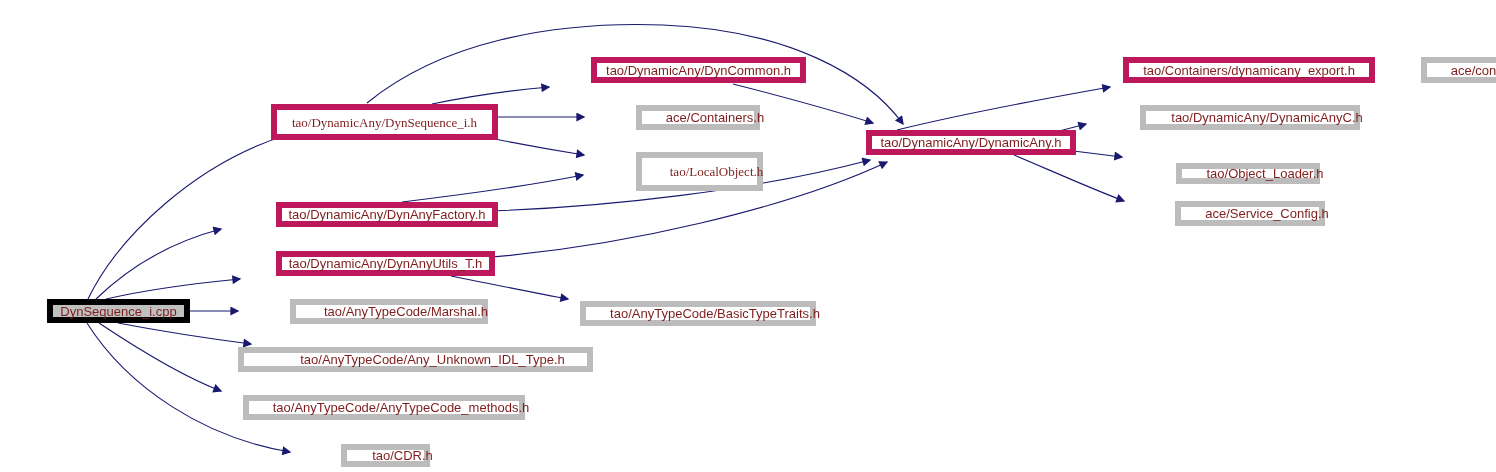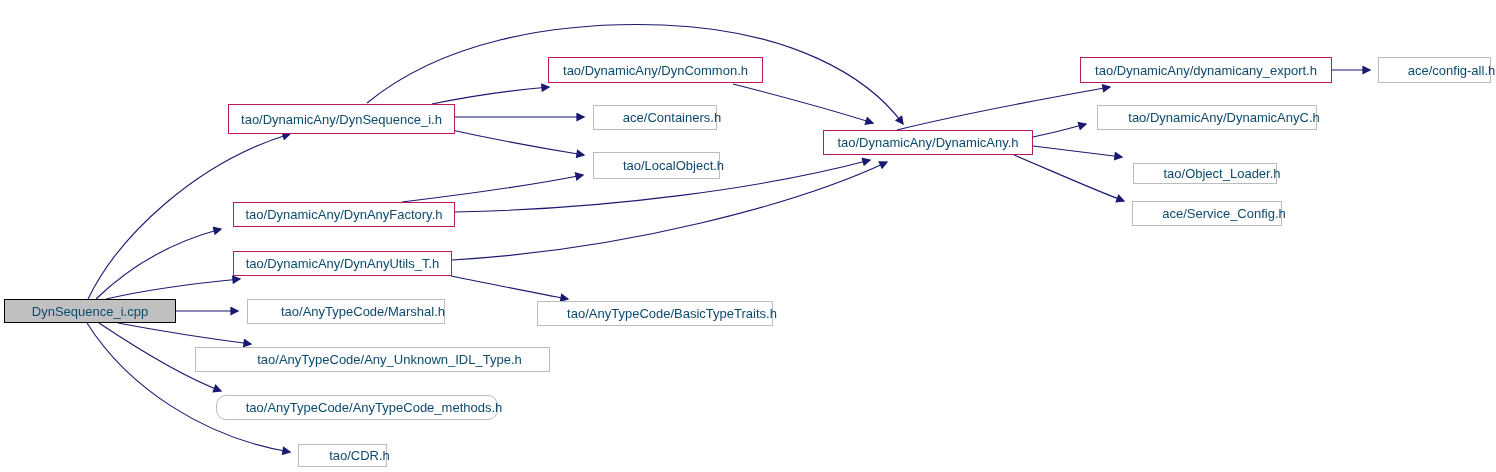--- a/index.html
+++ b/index.html
@@ -14,25 +14,26 @@
     position:absolute; left:0; top:0;
     width:1496px; height:472px;
     pointer-events:none;
   }
   svg.edges path.edge { fill:none; stroke-width:1.1px; }
   .node {
     position:absolute;
     box-sizing:border-box;
     display:flex; align-items:center; justify-content:center;
     background:#ffffff;
-    border:1px solid #be185d;
+    border:6px solid #be185d;
     font-size:13px; line-height:1;
-    color:#0c4a6e;
+    color:#7f1d1d;
     white-space:nowrap;
     padding:0 4px;
+    margin-left:43px;
   }
   .node.plain { border-color:#bcbcbc;padding-left:38px; }
   .node.root  { background:#c0c0c0; border-color:#000000; }
 </style>
 </head>
 <body>
 
 <div class="canvas">
   <svg class="edges" viewBox="0 0 1496 472">
     <defs>
@@ -58,32 +59,32 @@
         <path d="M451,276 C492,284 534,293 568,299" class="edge" stroke="#191970" marker-end="url(#arrow)"></path>
         <path d="M733,84 C792,99 838,112 873,123" class="edge" stroke="#191970" marker-end="url(#arrow)"></path>
         <path d="M897,130 C962,114 1048,98 1110,87" class="edge" stroke="#191970" marker-end="url(#arrow)"></path>
         <path d="M1033,137 C1052,133 1068,129 1086,124" class="edge" stroke="#191970" marker-end="url(#arrow)"></path>
         <path d="M1033,146 L1122,157" class="edge" stroke="#191970" marker-end="url(#arrow)"></path>
         <path d="M1014,155 C1052,171 1092,189 1124,201" class="edge" stroke="#191970" marker-end="url(#arrow)"></path>
         <path d="M1332,70 L1370,70" class="edge" stroke="#191970" marker-end="url(#arrow)"></path>
       </g>
   </svg>
   <div id="node-layer">
-      <div class="node root" style="left: 4px; top: 299px; width: 172px; height: 24px;">DynSequence_i.cpp</div>
-      <div class="node doc" style="left: 228px; top: 104px; width: 227px; height: 30px;">tao/DynamicAny/DynSequence_i.h</div>
+      <div class="node root" style="left: 4px; top: 299px; width: 143px; height: 24px;">DynSequence_i.cpp</div>
+      <div class="node doc" style="left: 228px; top: 104px; width: 227px; height: 36px; font-family: Liberation Serif, serif;">tao/DynamicAny/DynSequence_i.h</div>
       <div class="node doc" style="left: 233px; top: 202px; width: 222px; height: 25px;">tao/DynamicAny/DynAnyFactory.h</div>
       <div class="node doc" style="left: 233px; top: 251px; width: 219px; height: 25px;">tao/DynamicAny/DynAnyUtils_T.h</div>
       <div class="node plain" style="left: 247px; top: 299px; width: 198px; height: 25px;">tao/AnyTypeCode/Marshal.h</div>
       <div class="node plain" style="left: 195px; top: 347px; width: 355px; height: 25px;">tao/AnyTypeCode/Any_Unknown_IDL_Type.h</div>
-      <div class="node plain" style="left: 216px; top: 395px; width: 282px; height: 25px; border-radius: 10px;">tao/AnyTypeCode/AnyTypeCode_methods.h</div>
+      <div class="node plain" style="left: 200px; top: 395px; width: 282px; height: 25px;">tao/AnyTypeCode/AnyTypeCode_methods.h</div>
       <div class="node plain" style="left: 298px; top: 444px; width: 89px; height: 23px;">tao/CDR.h</div>
       <div class="node doc" style="left: 548px; top: 57px; width: 215px; height: 26px;">tao/DynamicAny/DynCommon.h</div>
       <div class="node plain" style="left: 593px; top: 105px; width: 124px; height: 25px;">ace/Containers.h</div>
-      <div class="node plain" style="left: 593px; top: 152px; width: 127px; height: 27px;">tao/LocalObject.h</div>
+      <div class="node plain" style="left: 593px; top: 152px; width: 127px; height: 39px; font-family: Liberation Serif, serif;">tao/LocalObject.h</div>
       <div class="node plain" style="left: 537px; top: 301px; width: 236px; height: 25px; text-align: right;">tao/AnyTypeCode/BasicTypeTraits.h</div>
       <div class="node doc" style="left: 823px; top: 130px; width: 210px; height: 25px;">tao/DynamicAny/DynamicAny.h</div>
-      <div class="node doc" style="left: 1080px; top: 57px; width: 252px; height: 26px;">tao/DynamicAny/dynamicany_export.h</div>
+      <div class="node doc" style="left: 1080px; top: 57px; width: 252px; height: 26px;">tao/Containers/dynamicany_export.h</div>
       <div class="node plain" style="left: 1378px; top: 57px; width: 113px; height: 26px;">ace/config-all.h</div>
       <div class="node plain" style="left: 1097px; top: 105px; width: 220px; height: 25px;">tao/DynamicAny/DynamicAnyC.h</div>
       <div class="node plain" style="left: 1133px; top: 163px; width: 144px; height: 21px;">tao/Object_Loader.h</div>
       <div class="node plain" style="left: 1132px; top: 201px; width: 150px; height: 25px;">ace/Service_Config.h</div>
     </div>
 </div>
 
 </body></html>

